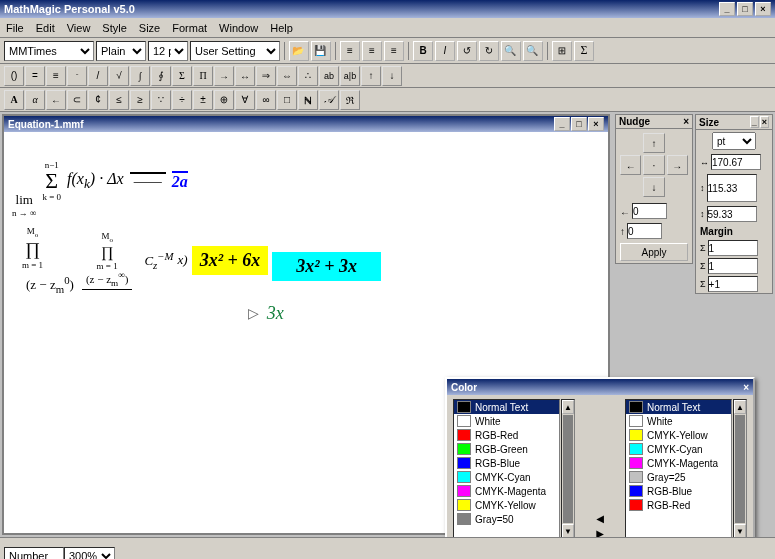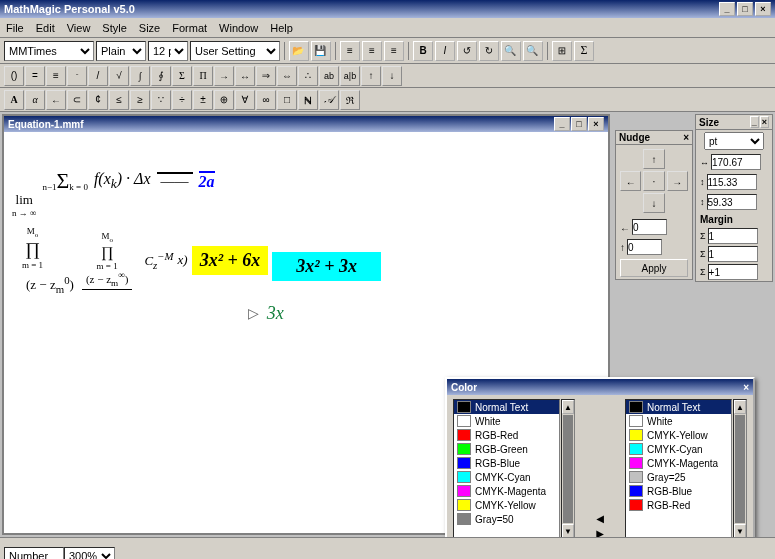--- a/index.html
+++ b/index.html
@@ -149,21 +149,21 @@
     <div style="flex:1; overflow:hidden; padding:4px; background:white; position:relative;">
 
       <div style="display:flex; align-items:center; gap:6px; padding:8px 4px 4px 4px; font-family:'Times New Roman', serif;">
         <div style="display:inline-block; font-size:16px;">
           <div style="font-size:14px; display:flex; flex-direction:column; align-items:center;">
             <span style="font-size:13px;margin-top:48px;">lim</span>
             <span style="font-size:9px;">n → ∞</span>
           </div>
         </div>
         <div style="display:inline-block; font-size:16px; position:relative;">
-          <div style="display:flex; flex-direction:row; align-items:flex-end;">
+          <div style="display:flex; flex-direction:column; align-items:center;">
             <span style="font-size:9px;">n−1</span>
             <span style="font-size:22px; line-height:1;">Σ</span>
             <span style="font-size:9px;">k = 0</span>
           </div>
         </div>
         <span style="font-size:16px; font-style:italic;">f(x<sub>k</sub>) · Δx</span>
         <span style="font-size:14px; border-top:2px solid black; border-bottom:1px solid transparent; padding:0 4px;">——</span>
         <div style="display:flex; flex-direction:column; align-items:center;">
           <div style="border-top:2px solid #0000ff; width:100%;"></div>
           <span style="font-size:16px; color:#0000ff; font-style:italic; font-weight:bold;">2a</span>
@@ -200,21 +200,21 @@
       </div>
 
       <div style="padding:4px 4px 4px 240px; font-family:'Times New Roman', serif; display:flex; align-items:center; gap:8px;">
         <span style="font-size:14px; color:#666;">▷</span>
         <span style="font-size:18px; font-style:italic; color:#15803d;">3x</span>
       </div>
 
     </div>
   </div>
 
-  <div style="position:absolute; top:18px; right:82px; width:78px; background:#d4d0c8; border:1px solid #808080;">
+  <div style="position:absolute; top:2px; right:82px; width:78px; background:#d4d0c8; border:1px solid #808080;">
     <div style="background:#d4d0c8; font-size:10px; font-weight:bold; padding:1px 3px; border-bottom:1px solid #808080; display:flex; justify-content:space-between; align-items:center;">
       <span>Nudge</span>
       <span style="cursor:pointer;">×</span>
     </div>
     <div style="padding:4px; display:grid; grid-template-columns:1fr 1fr 1fr; gap:2px;">
       <div></div>
       <div class="sym-btn">↑</div>
       <div></div>
       <div class="sym-btn">←</div>
       <div class="sym-btn">·</div>
@@ -237,32 +237,32 @@
   </div>
 
   <div style="position:absolute; top:2px; right:2px; width:78px; background:#d4d0c8; border:1px solid #808080;">
     <div style="background:#d4d0c8; font-size:10px; font-weight:bold; padding:1px 3px; border-bottom:1px solid #808080; display:flex; justify-content:space-between; align-items:center;">
       <span>Size</span>
       <div style="display:flex; gap:1px;">
         <span style="cursor:pointer; font-size:9px; background:#d4d0c8; border:1px outset #fff; padding:0 1px;">_</span>
         <span style="cursor:pointer; font-size:9px; background:#d4d0c8; border:1px outset #fff; padding:0 1px;">×</span>
       </div>
     </div>
-    <div style="padding:2px 8px;">
+    <div style="padding:2px 16px;">
       <select style="width:100%; height:18px; font-size:10px;">
         <option>pt</option>
       </select>
     </div>
     <div style="padding:2px 4px; display:flex; align-items:center; gap:2px; font-size:10px;">
       <span style="font-size:9px;">↔</span>
       <input type="text" value="170.67" style="width: 50px; height: 16px; font-size: 10px; border: 1px inset rgb(128, 128, 128); background: white;">
     </div>
     <div style="padding:2px 4px; display:flex; align-items:center; gap:2px; font-size:10px;">
       <span style="font-size:9px;">↕</span>
-      <input type="text" value="115.33" style="width: 50px; height: 16px; font-size: 10px; border: 1px inset rgb(128, 128, 128); background: white;">
+      <input type="text" value="115.33" style="width: 50px; height: 28px; font-size: 10px; border: 1px inset rgb(128, 128, 128); background: white;">
     </div>
     <div style="padding:2px 4px; display:flex; align-items:center; gap:2px; font-size:10px;">
       <span style="font-size:9px;">↕</span>
       <input type="text" value="59.33" style="width: 50px; height: 16px; font-size: 10px; border: 1px inset rgb(128, 128, 128); background: white;">
     </div>
     <div style="padding:2px 4px; font-size:10px; font-weight:bold;">Margin</div>
     <div style="padding:1px 4px; display:flex; align-items:center; gap:2px; font-size:10px;">
       <span style="font-size:9px;">Σ</span>
       <input type="text" value="1" style="width: 50px; height: 16px; font-size: 10px; border: 1px inset rgb(128, 128, 128); background: white;">
     </div>

